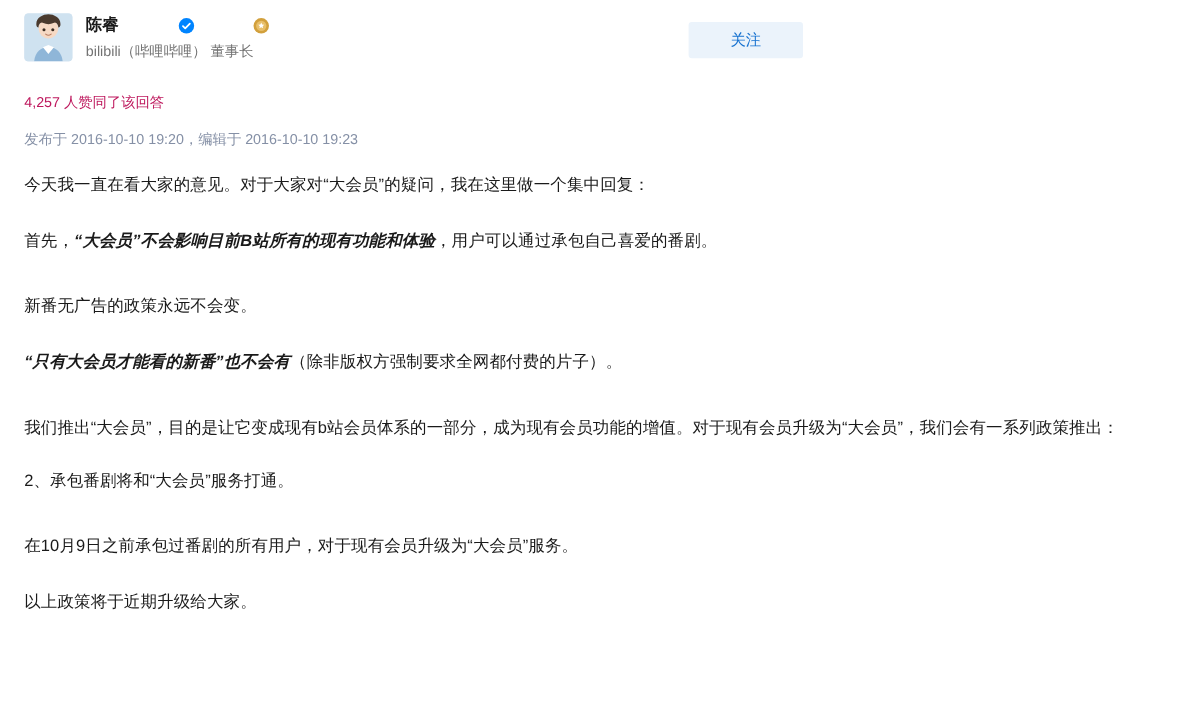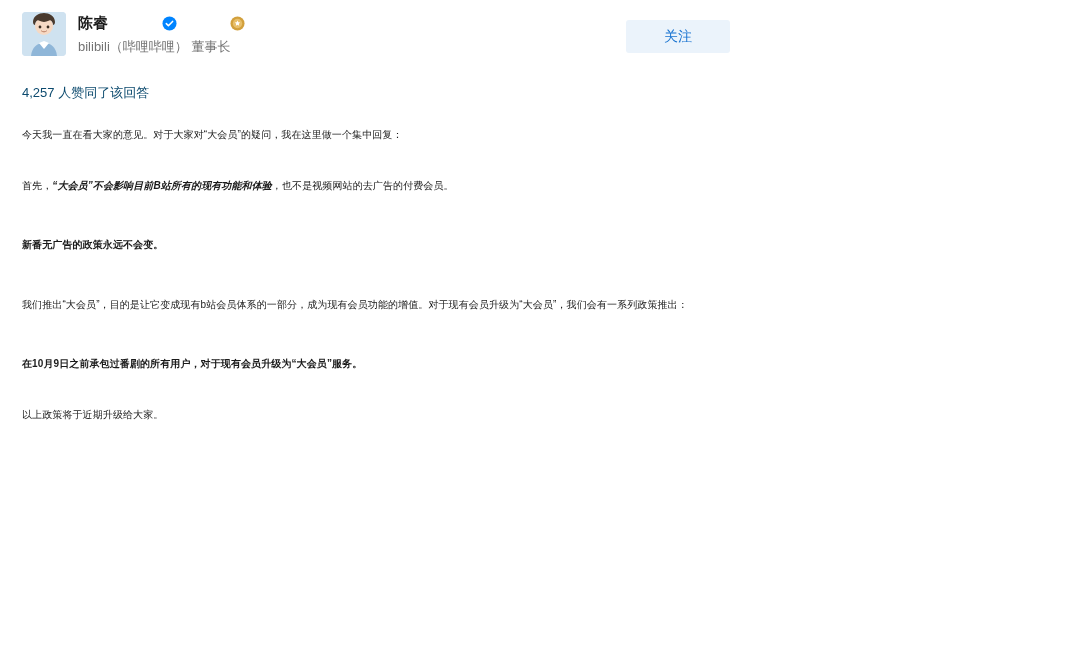--- a/index.html
+++ b/index.html
@@ -93,43 +93,43 @@
     border-radius: 3px;
     cursor: pointer;
     font-family: "Liberation Sans", sans-serif;
     padding: 0;
   }
 
   
   .voters {
     margin-top: 20px;
     font-size: 13px;
-    color: #0c4a6e;
+    color: #be185d;
     line-height: 18px;
   }
   .timestamp {
     margin-top: 16px;
     font-size: 13px;
     color: #8590a6;
     line-height: 18px;
   }
 
   
   .content {
     margin-top: 18px;
   }
   .para {
-    font-size: 10px;
+    font-size: 15px;
     line-height: 30px;
     color: #1a1a1a;
     margin: 0 0 21px 0;
     letter-spacing: 0.1px;
   }
   .para.bold {
-    font-weight: bold;
+    font-weight: normal;
     margin-top: 29px;
   }
   .para b { font-weight: bold; font-style: italic; }
   .para.multi {
     margin-bottom: 18px;
     margin-top: 30px;
   }
 </style>
 </head>
 <body>
@@ -169,34 +169,39 @@
           </svg>
         </span>
       </div>
       <div class="author-desc">bilibili（哔哩哔哩） 董事长</div>
     </div>
 
     <button class="follow-button">关注</button>
   </div>
 
   <div class="voters">4,257 人赞同了该回答</div>
+  <div class="timestamp">发布于 2016-10-10 19:20，编辑于 2016-10-10 19:23</div>
 
   <div class="content">
     <p class="para">今天我一直在看大家的意见。对于大家对“大会员”的疑问，我在这里做一个集中回复：</p>
 
     <p class="para">
-      <span>首先，</span><b>“大会员”不会影响目前B站所有的现有功能和体验</b><span>，也不是视频网站的去广告的付费会员。</span>
+      <span>首先，</span><b>“大会员”不会影响目前B站所有的现有功能和体验</b><span>，用户可以通过承包自己喜爱的番剧。</span>
     </p>
 
     <p class="para bold">新番无广告的政策永远不会变。</p>
 
+    <p class="para">
+      <b>“只有大会员才能看的新番”也不会有</b><span>（除非版权方强制要求全网都付费的片子）。</span>
+    </p>
 
     <p class="para multi">我们推出“大会员”，目的是让它变成现有b站会员体系的一部分，成为现有会员功能的增值。对于现有会员升级为“大会员”，我们会有一系列政策推出：</p>
 
 
+    <p class="para">2、承包番剧将和“大会员”服务打通。</p>
 
     <p class="para bold">在10月9日之前承包过番剧的所有用户，对于现有会员升级为“大会员”服务。</p>
 
 
     <p class="para">以上政策将于近期升级给大家。</p>
   </div>
 
 </div>
 
 </body></html>

